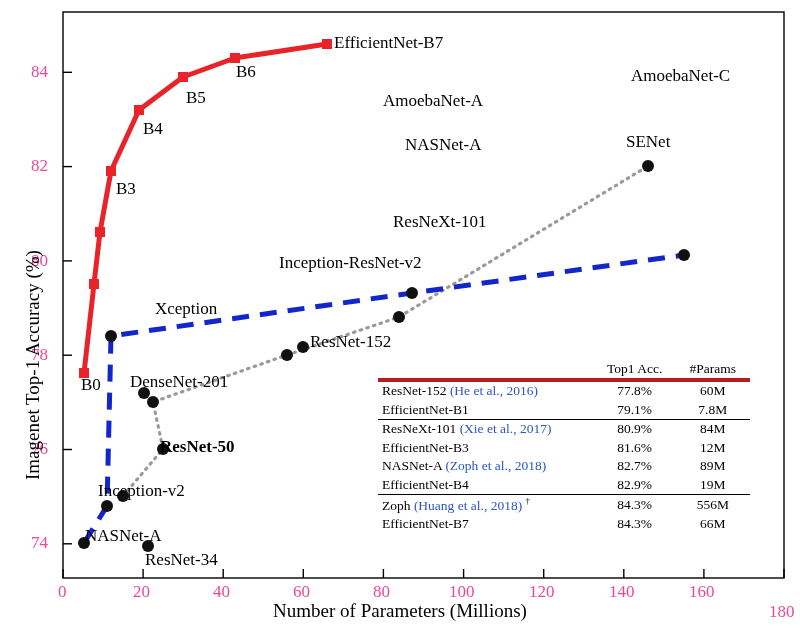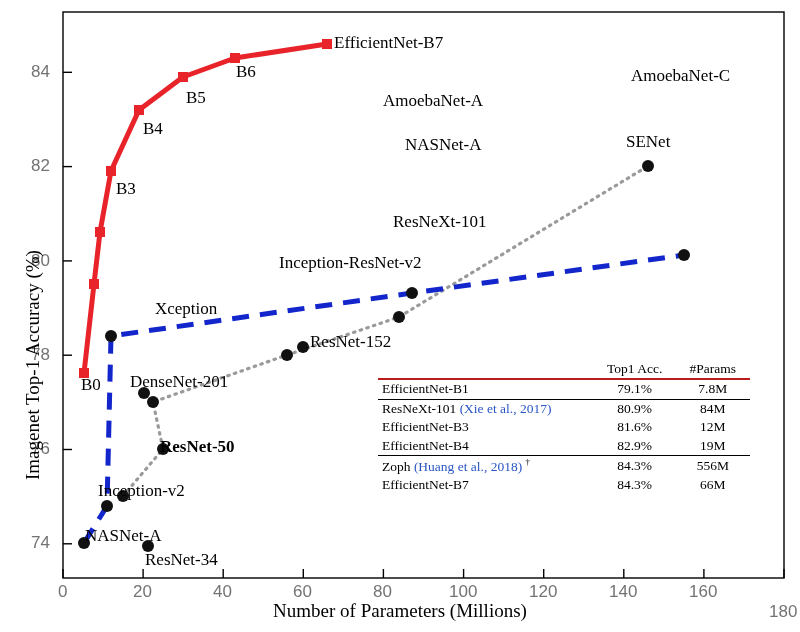--- a/index.html
+++ b/index.html
@@ -38,22 +38,22 @@
   #ylabel {
     transform: rotate(-90deg);
     transform-origin: 0 0;
     left: 22px;
     top: 480px;
     white-space: nowrap;
   }
   .tick-label {
     position: absolute;
     font-size: 17px;
-    color: #737373;
-    font-family: Liberation Sans, sans-serif;
+    color: #ec4899;
+    font-family: Liberation Serif, serif;
   }
   .ann {
     position: absolute;
     font-size: 17px;
     color: #000;
     white-space: nowrap;
     font-family: "Liberation Serif", serif;
   }
   
   #inset {
@@ -76,21 +76,21 @@
     font-size: 13.5px;
     line-height: 1.22;
   }
   #inset th {
     text-align: center;
   }
   .c-model { text-align: left; width: 58%; }
   .c-acc { text-align: center; width: 22%; }
   .c-par { text-align: center; width: 20%; }
   .rowgrp-top td { border-top: 1px solid #000; }
-  .hdr-row th { border-bottom: 2px solid #b91c1c; }
+  .hdr-row th { border-bottom: 4px solid #b91c1c; }
   .bold td { font-weight: bold; }
   .cite { color: #2a56c6; }
   .footnote {
     text-align: center;
     font-size: 13px;
     padding-top: 1px;
     border-top: 1px solid #000;
   }
   sup { font-size: 9px; }
 </style>
@@ -203,37 +203,47 @@
 
   <div id="inset">
     <table>
       <tbody>
           <tr class="hdr-row">
         <th class="c-model"></th>
         <th class="c-acc">Top1 Acc.</th>
         <th class="c-par">#Params</th>
       </tr>
 
+      <tr>
+        <td class="c-model"><span>ResNet-152</span><span class="cite"> (He et al., 2016)</span></td>
+        <td class="c-acc">77.8%</td>
+        <td class="c-par">60M</td>
+      </tr>
       <tr class="bold">
         <td class="c-model">EfficientNet-B1</td>
         <td class="c-acc">79.1%</td>
         <td class="c-par">7.8M</td>
       </tr>
 
       <tr class="rowgrp-top">
         <td class="c-model"><span>ResNeXt-101</span><span class="cite"> (Xie et al., 2017)</span></td>
         <td class="c-acc">80.9%</td>
         <td class="c-par">84M</td>
       </tr>
       <tr class="bold">
         <td class="c-model">EfficientNet-B3</td>
         <td class="c-acc">81.6%</td>
         <td class="c-par">12M</td>
       </tr>
 
+      <tr>
+        <td class="c-model"><span>NASNet-A</span><span class="cite"> (Zoph et al., 2018)</span></td>
+        <td class="c-acc">82.7%</td>
+        <td class="c-par">89M</td>
+      </tr>
       <tr class="bold">
         <td class="c-model">EfficientNet-B4</td>
         <td class="c-acc">82.9%</td>
         <td class="c-par">19M</td>
       </tr>
 
       <tr class="rowgrp-top">
         <td class="c-model"><span>Zoph</span><span class="cite"> (Huang et al., 2018) </span><sup>†</sup></td>
         <td class="c-acc">84.3%</td>
         <td class="c-par">556M</td>

